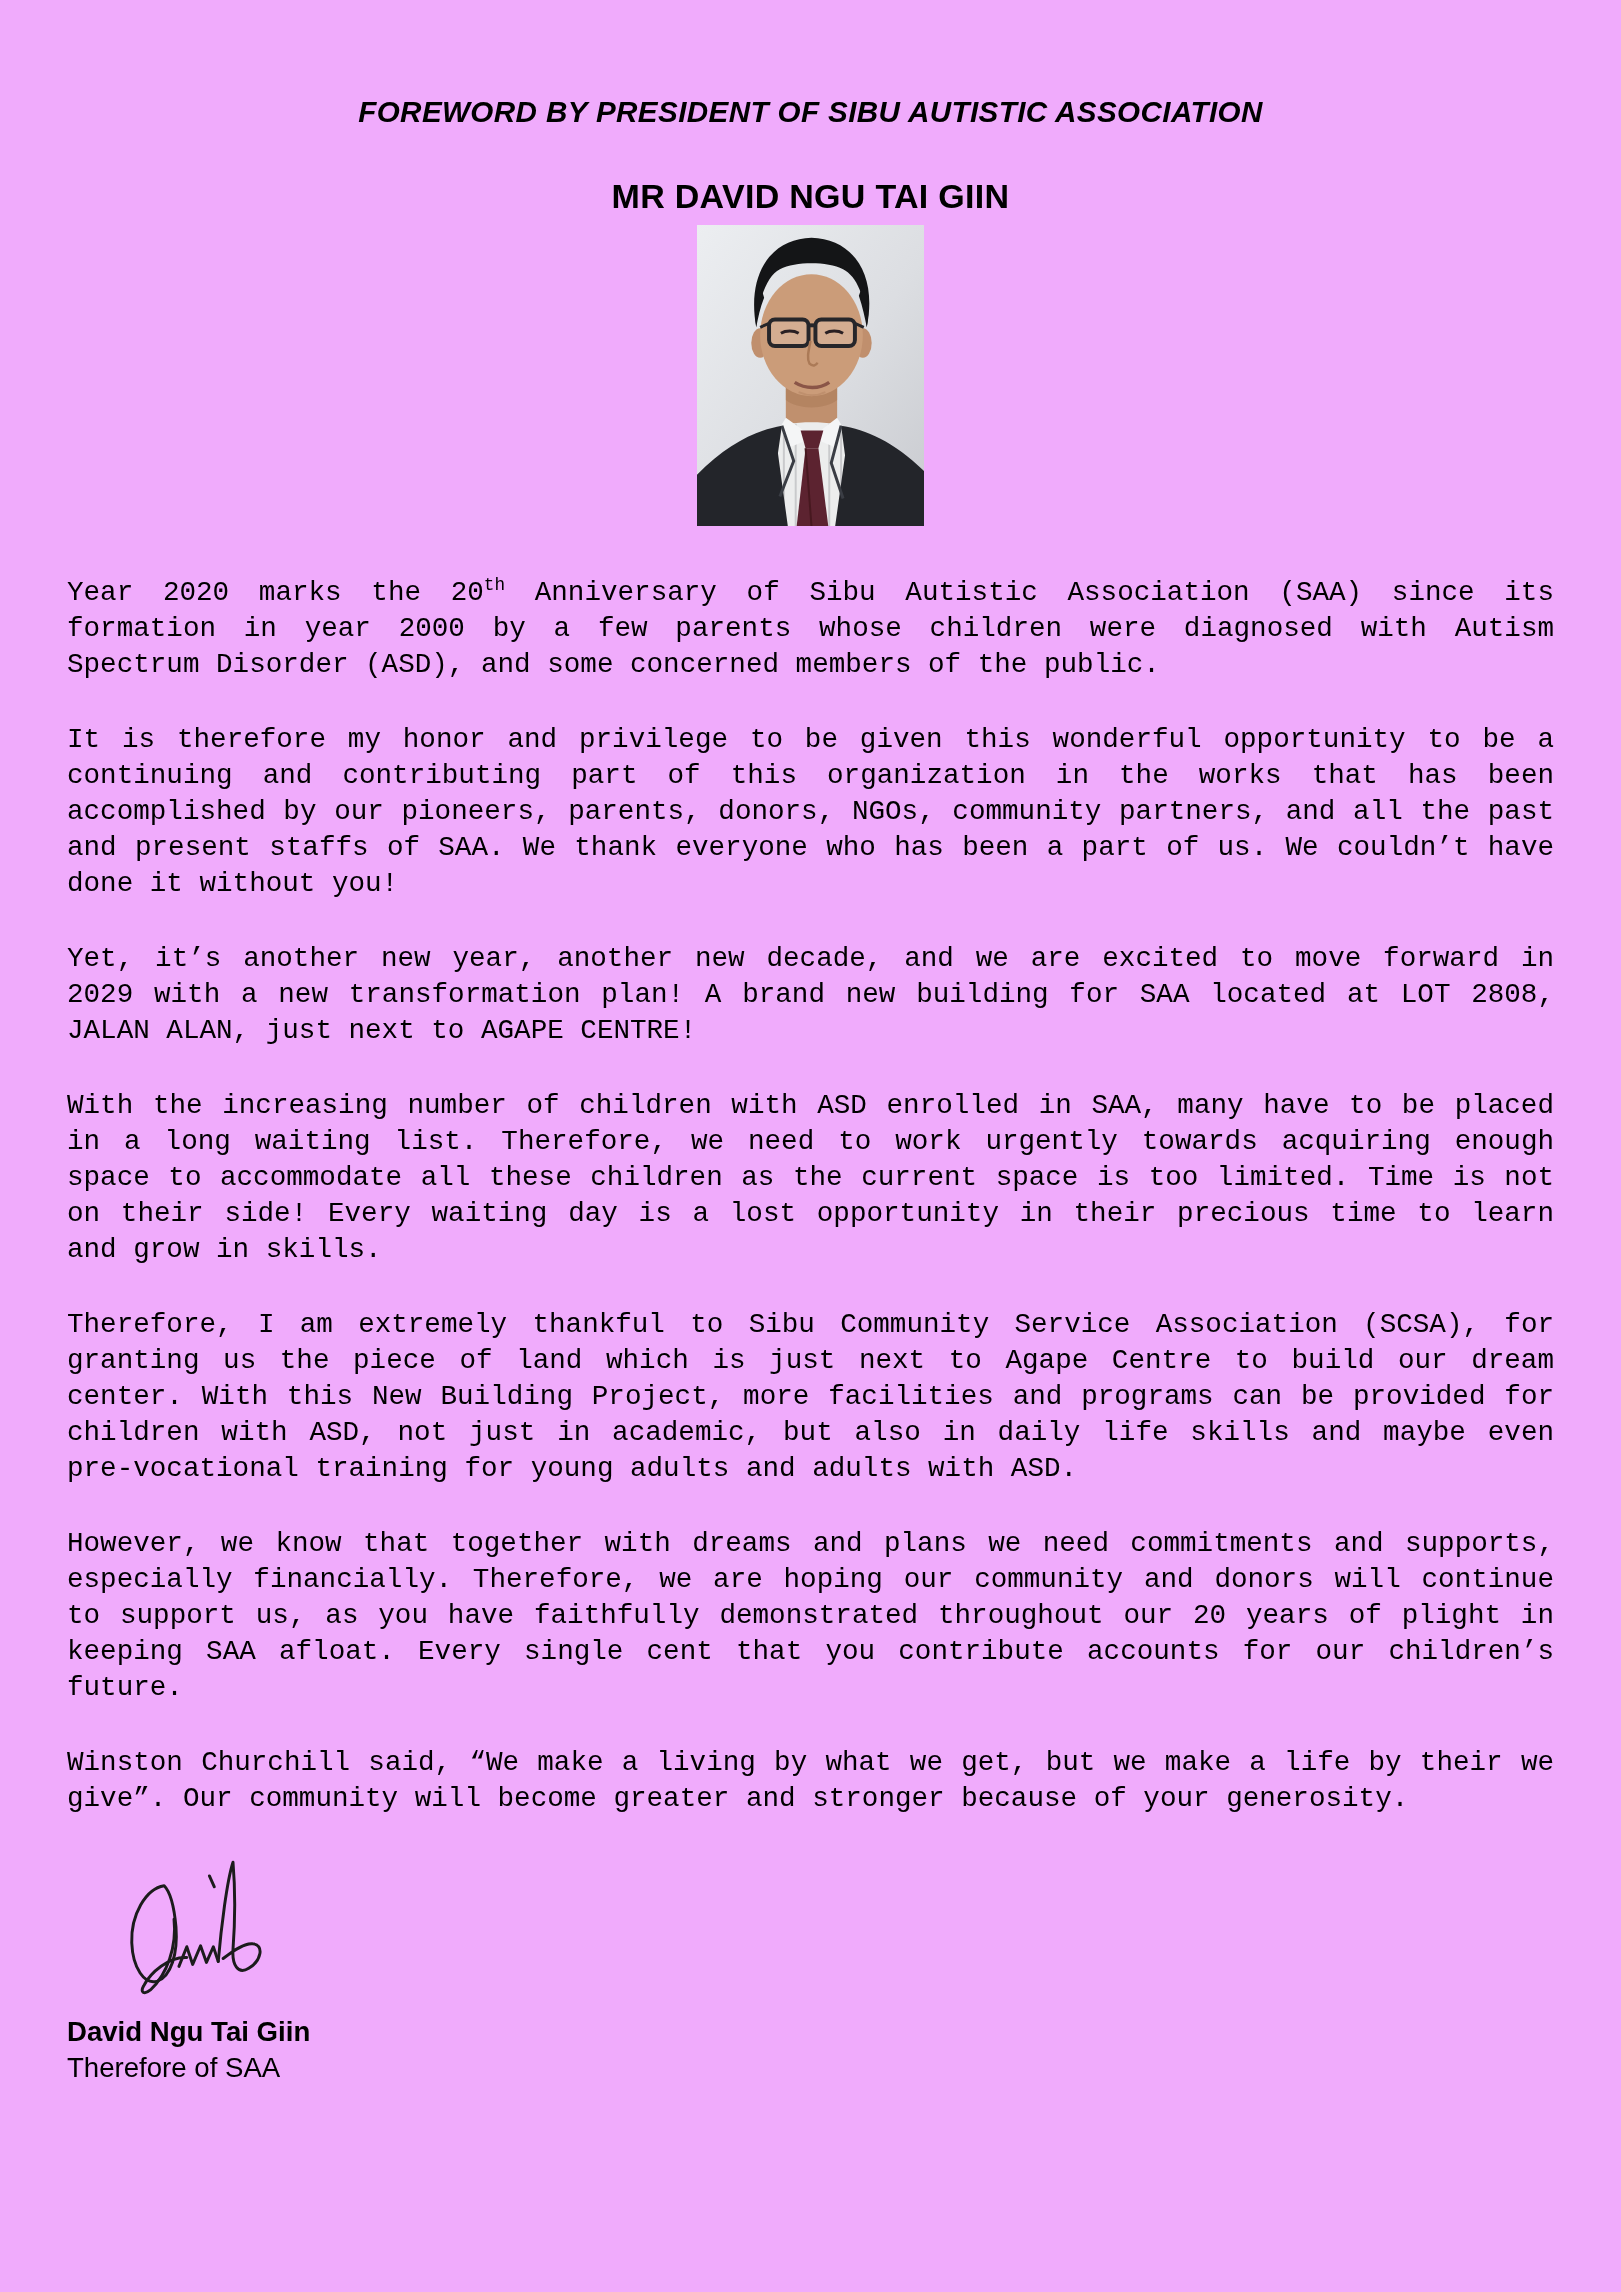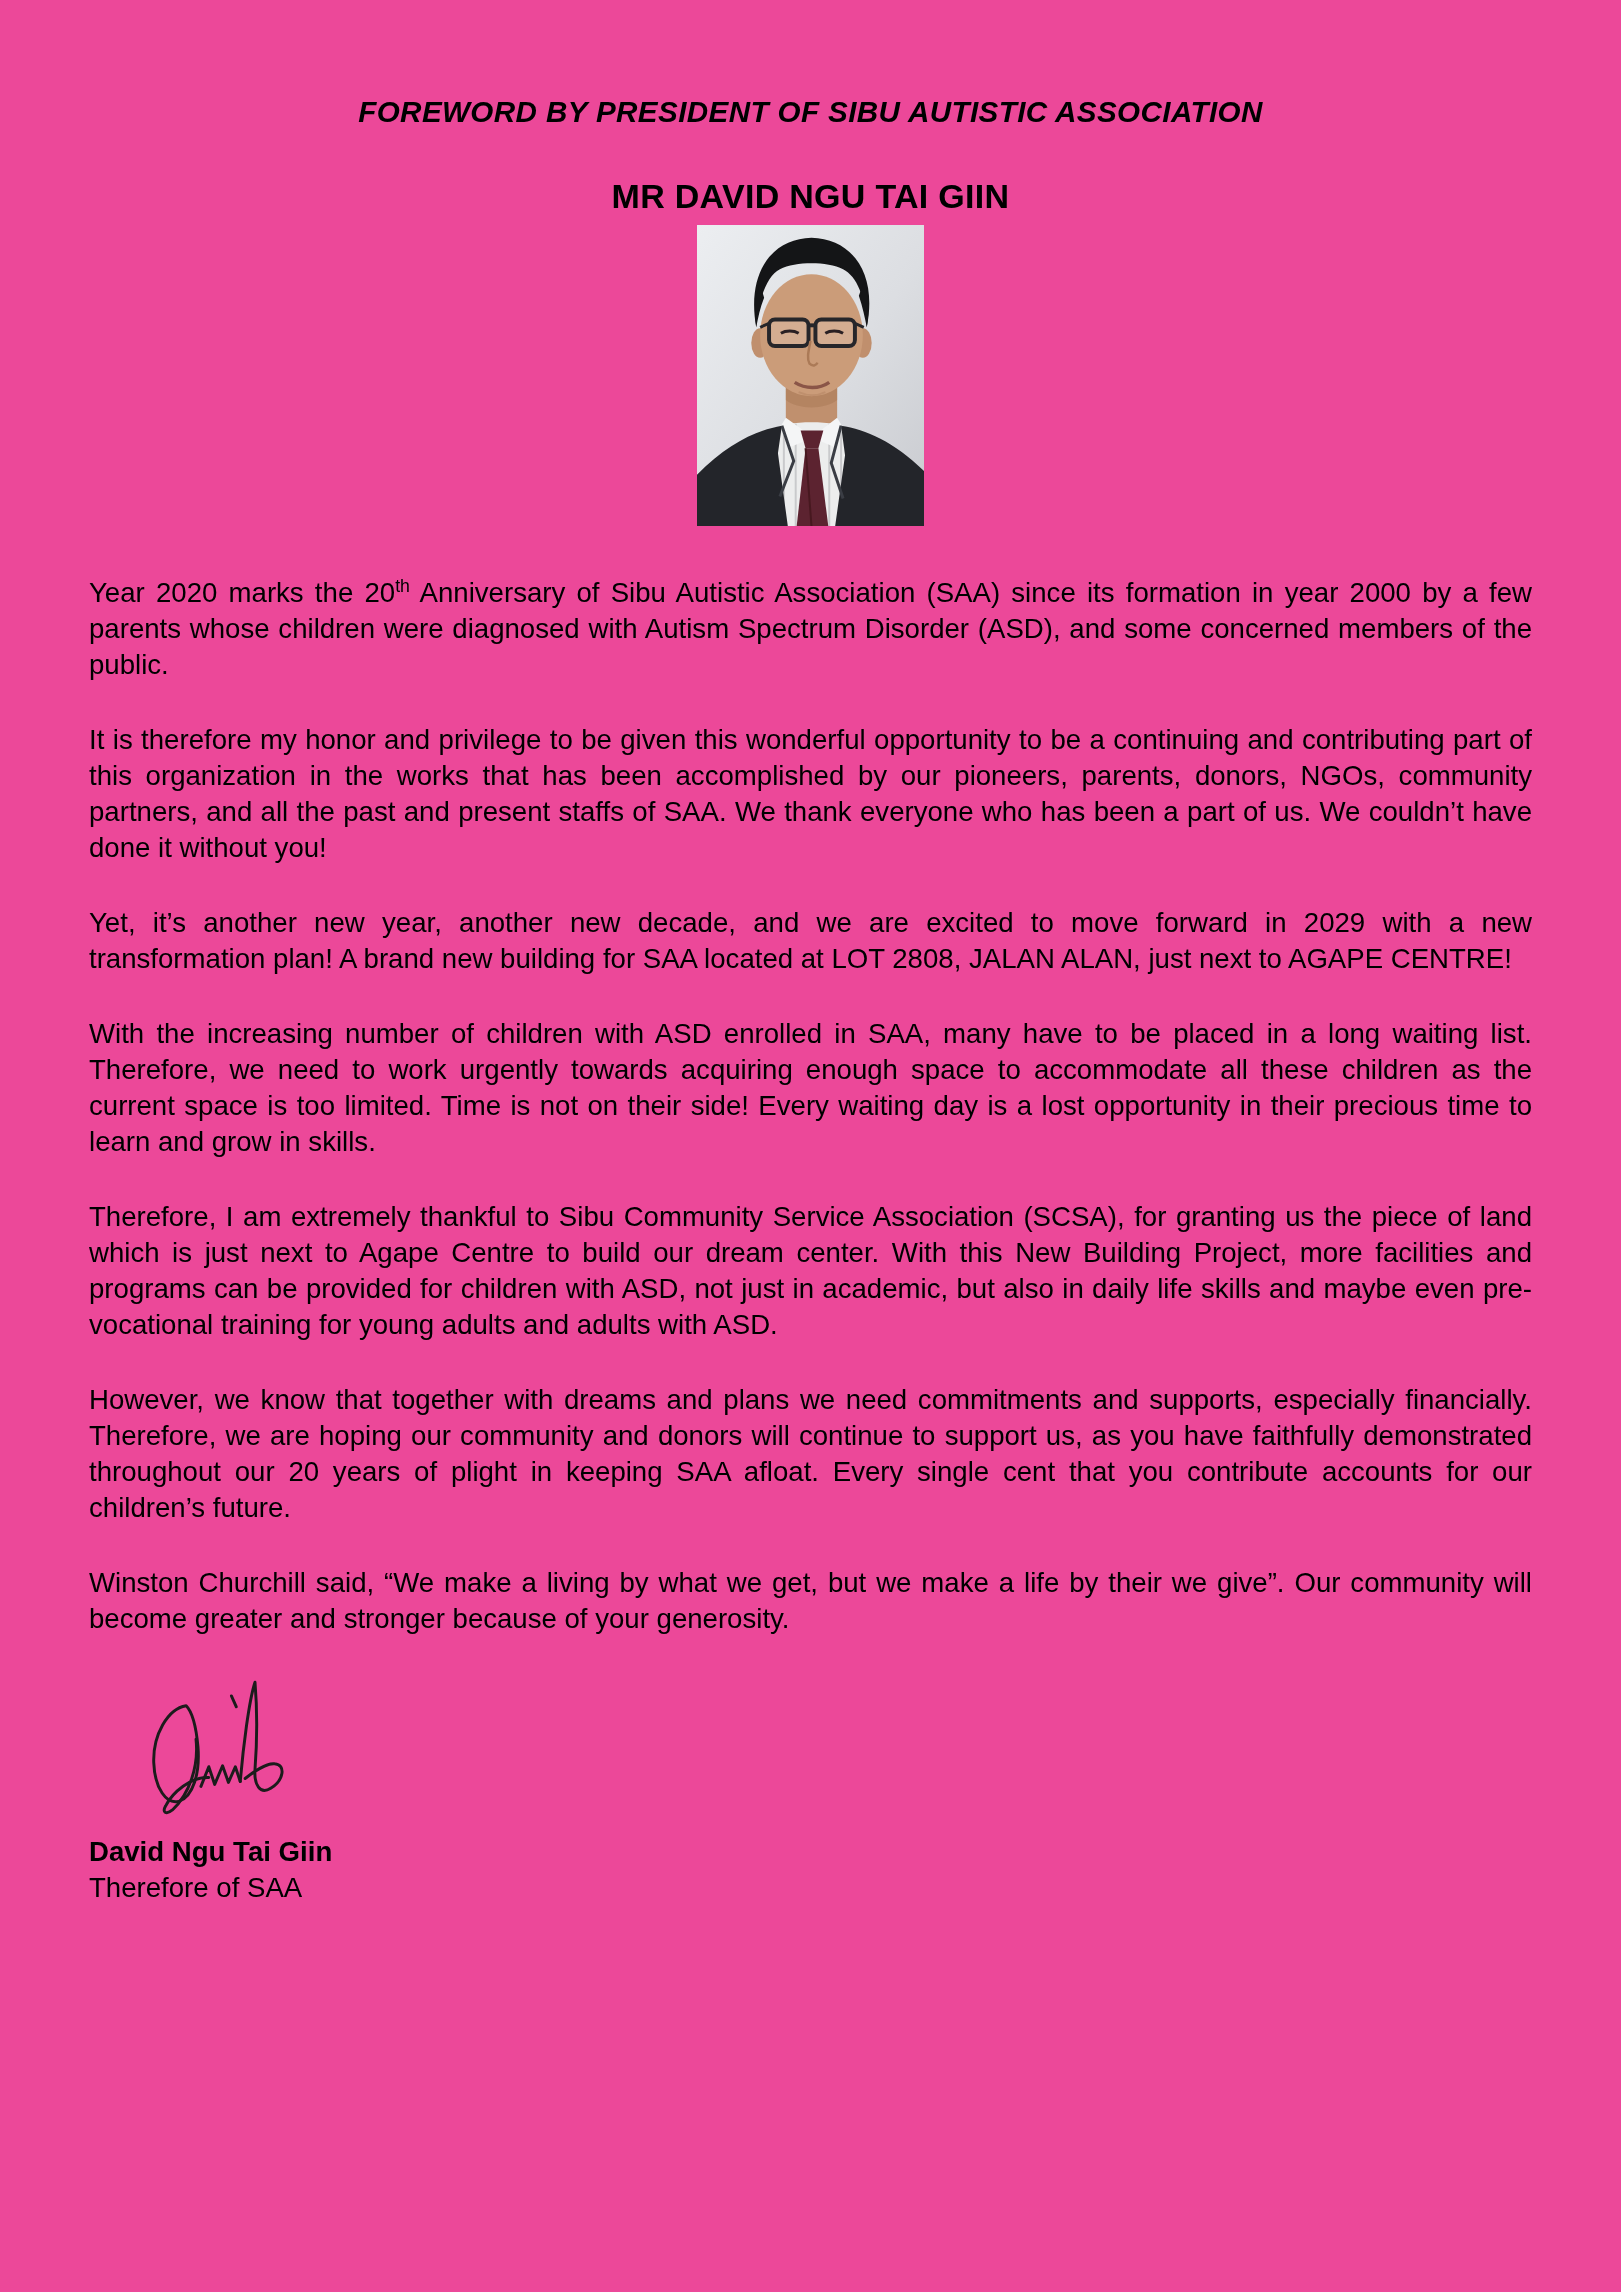--- a/index.html
+++ b/index.html
@@ -7,23 +7,23 @@
   body {
     width: 1621px;
     height: 2292px;
     font-family: "Liberation Sans", sans-serif;
     color: #000000;
     position: relative;
   }
   .page {
     width: 1621px;
     height: 2292px;
-    padding: 0 89px;
+    padding: 0 67px;
     overflow: hidden;
-    background: #ec4899;
+    background: #f0abfc;
   }
   .doc-title {
     margin-top: 95px;
     text-align: center;
     font-size: 29.6px;
     line-height: 34px;
     font-weight: bold;
     font-style: italic;
     letter-spacing: 0.4px;
   }
@@ -40,20 +40,21 @@
     height: 301px;
     margin: 9.9px auto 0 auto;
   }
   .photo-wrap svg { display: block; width: 100%; height: 100%; }
   .body-copy { margin-top: 49px; }
   p.body-para {
     font-size: 27.6px;
     line-height: 36px;
     text-align: justify;
     margin: 0 0 39px 0;
+    font-family: Liberation Mono, monospace;
   }
   p.body-para sup {
     font-size: 17.7px;
     line-height: 0;
     vertical-align: super;
   }
   .thanks {
     font-size: 27.6px;
     line-height: 36px;
     margin: 0;

